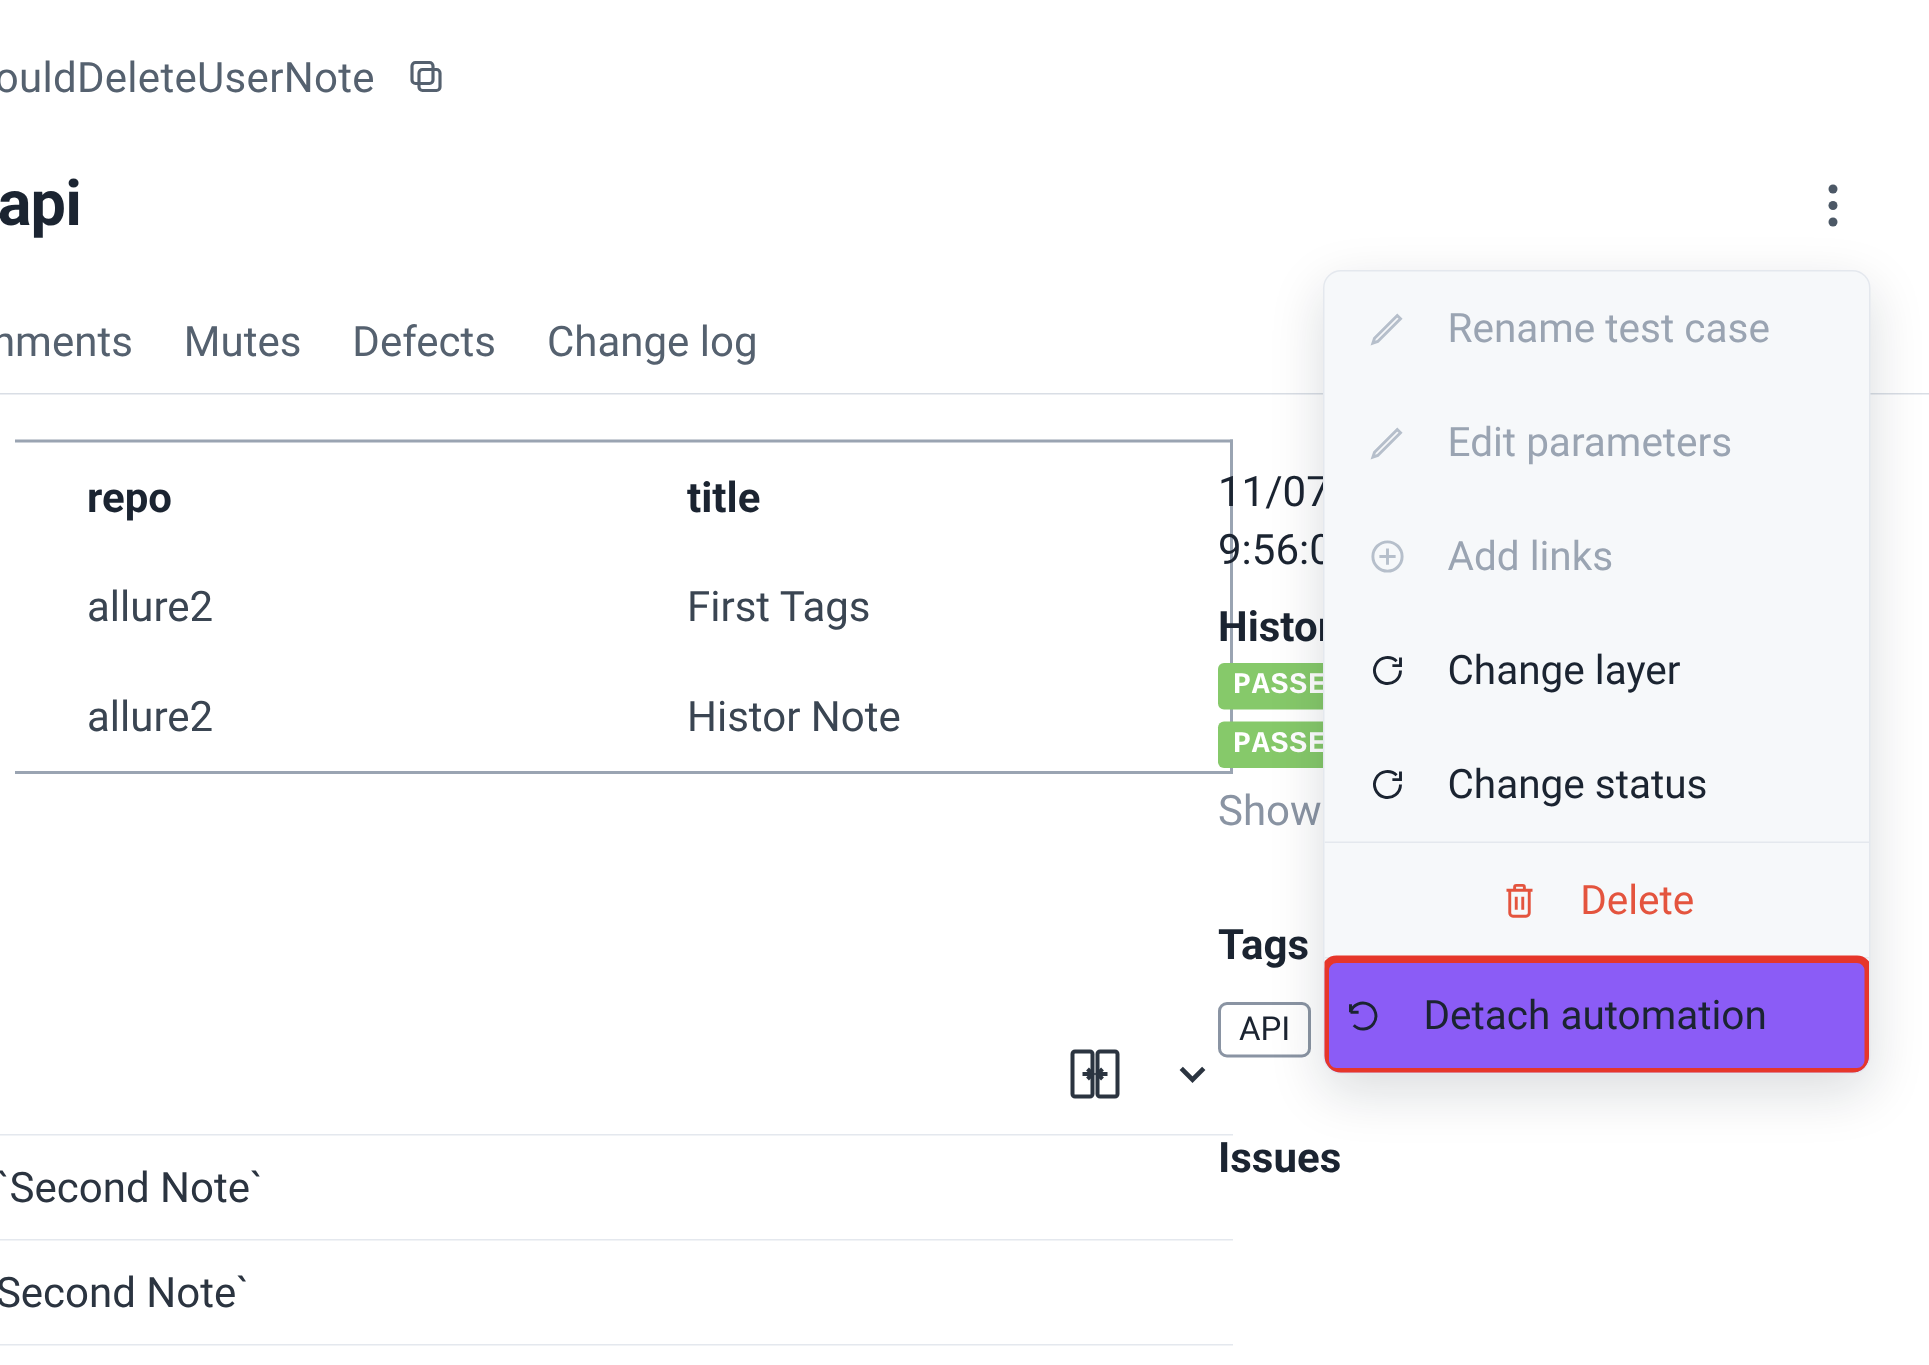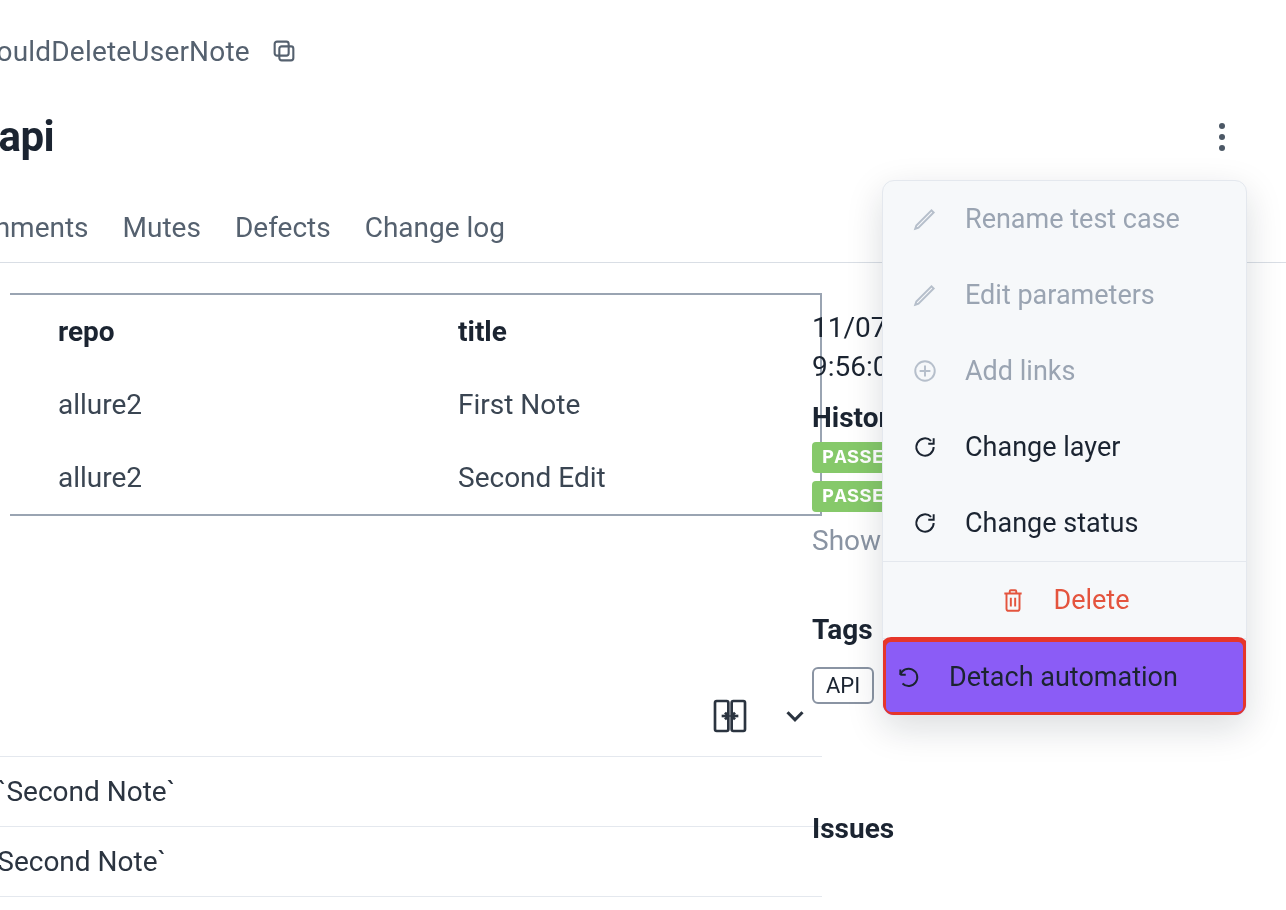--- a/index.html
+++ b/index.html
@@ -282,25 +282,25 @@
 
     <div class="left-col">
 
       <div class="data-table">
         <div class="thead">
           <div class="cell col-repo">repo</div>
           <div class="cell col-title">title</div>
         </div>
         <div class="trow">
           <div class="cell col-repo">allure2</div>
-          <div class="cell col-title">First Note</div>
+          <div class="cell col-title">First Tags</div>
         </div>
         <div class="trow">
           <div class="cell col-repo">allure2</div>
-          <div class="cell col-title">Second Edit</div>
+          <div class="cell col-title">Histor Note</div>
         </div>
       </div>
 
       <div class="step-toolbar">
         <span class="ticon">
           <svg width="40" height="40" viewBox="0 0 24 24" fill="none" stroke="currentColor" stroke-width="1.6">
             <rect x="3" y="3" width="8" height="18" rx="1"></rect>
             <rect x="13" y="3" width="8" height="18" rx="1"></rect>
             <path d="M7 12 L11 12" stroke-width="1.6"></path>
             <path d="M13 12 L17 12" stroke-width="1.6"></path>
@@ -337,21 +337,21 @@
         <span class="status-pill">PASSE</span>
       </div>
       <span class="muted-link">Show</span>
 
       <div class="section-heading" style="margin-top:56px;">Tags</div>
       <div>
         <span class="tag-pill">API</span>
         <span class="tag-pill" style="width:10px;overflow:hidden;padding-left:8px;padding-right:2px;">R</span>
       </div>
 
-      <div class="section-heading" style="margin-top:108px;">Issues</div>
+      <div class="section-heading" style="margin-top:50px;">Issues</div>
 
     </div>
 
   </div>
 
   <div class="dropdown">
 
     <div class="dd-item disabled">
       <span class="dd-icon">
         <svg width="26" height="26" viewBox="0 0 24 24" fill="none" stroke="currentColor" stroke-width="1.8">

